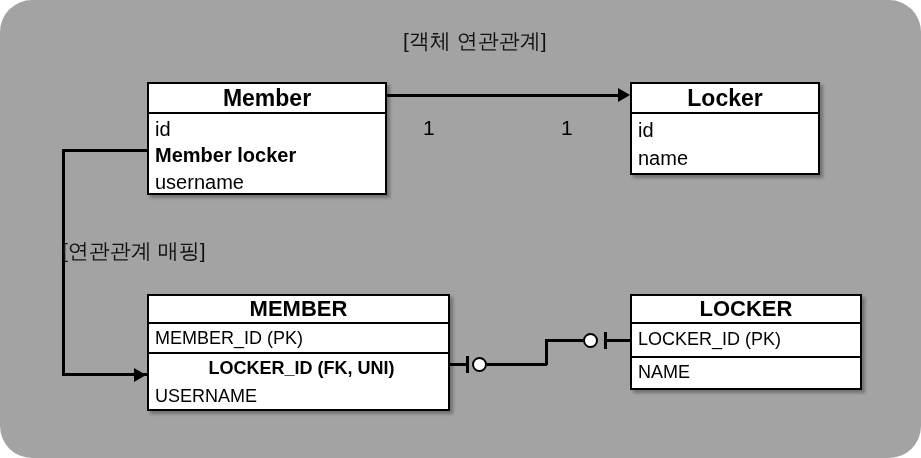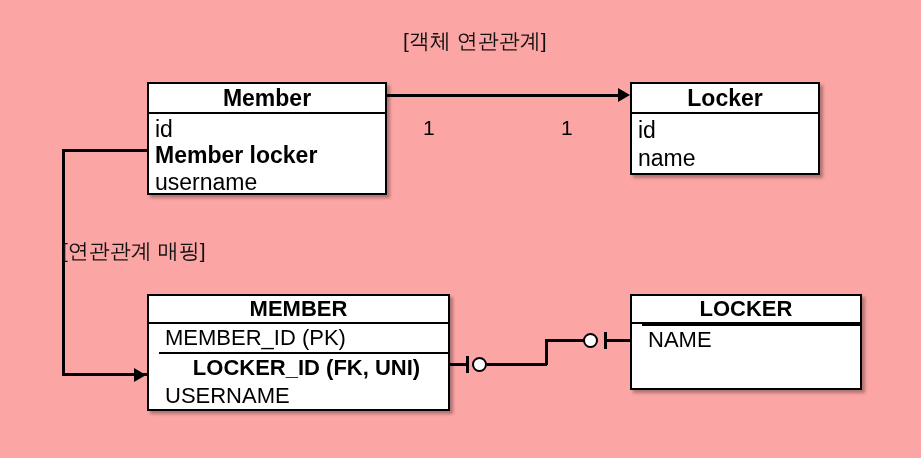--- a/index.html
+++ b/index.html
@@ -8,22 +8,23 @@
     background: #ffffff;
   }
   body {
     font-family: "Liberation Sans", sans-serif;
     color: #000000;
   }
   #canvas {
     position: relative;
     width: 921px;
     height: 458px;
-    background: #fca5a5;
+    background: #a3a3a3;
     overflow: hidden;
+    border-radius: 32px;
   }
 
   
   .caption {
     position: absolute;
     font-size: 21px;
     line-height: 1;
     color: #111111;
     white-space: nowrap;
     letter-spacing: 0px;
@@ -54,25 +55,25 @@
     padding-left: 6px;
     white-space: nowrap;
     overflow: hidden;
     color: #000000;
   }
   .row.bold { font-weight: bold; }
   .row.sep  { border-top: 2.5px solid #000000; }
 
   
   .obj .box-title { font-size: 23px; }
-  .obj .row       { font-size: 23px; }
+  .obj .row       { font-size: 20px; }
 
   
   .tbl .box-title { font-size: 22px; }
-  .tbl .row       { font-size: 22px; margin-left: 10px; }
+  .tbl .row       { font-size: 18px; }
 
   
   .hline {
     position: absolute;
     background: #000000;
     height: 2.5px;
   }
   .vline {
     position: absolute;
     background: #000000;
@@ -147,20 +148,21 @@
     <div class="box-body" style="height:86px;">
       <div class="row" style="height:28px; line-height:28px;">MEMBER_ID (PK)</div>
       <div class="row bold sep" style="height:30px; line-height:28px;text-align:center;">LOCKER_ID (FK, UNI)</div>
       <div class="row" style="height:28px; line-height:28px;">USERNAME</div>
     </div>
   </div>
 
   <div class="box tbl" style="left:630px; top:294px; width:232px; height:96px;">
     <div class="box-title" style="height:26px; line-height:26px;">LOCKER</div>
     <div class="box-body" style="height:65px;">
+      <div class="row" style="height:32px; line-height:30px;">LOCKER_ID (PK)</div>
       <div class="row sep" style="height:30px; line-height:28px;">NAME</div>
     </div>
   </div>
 
   <div class="tick" style="left:466px; top:356px;"></div>
   <div class="circle" style="left:472px; top:357px;"></div>
   <div class="hline" style="left:450px; top:363px; width:18px;"></div>
   <div class="hline" style="left:487px; top:363px; width:60px;"></div>
 
   <div class="vline" style="left:545px; top:340px; height:25px;"></div>

